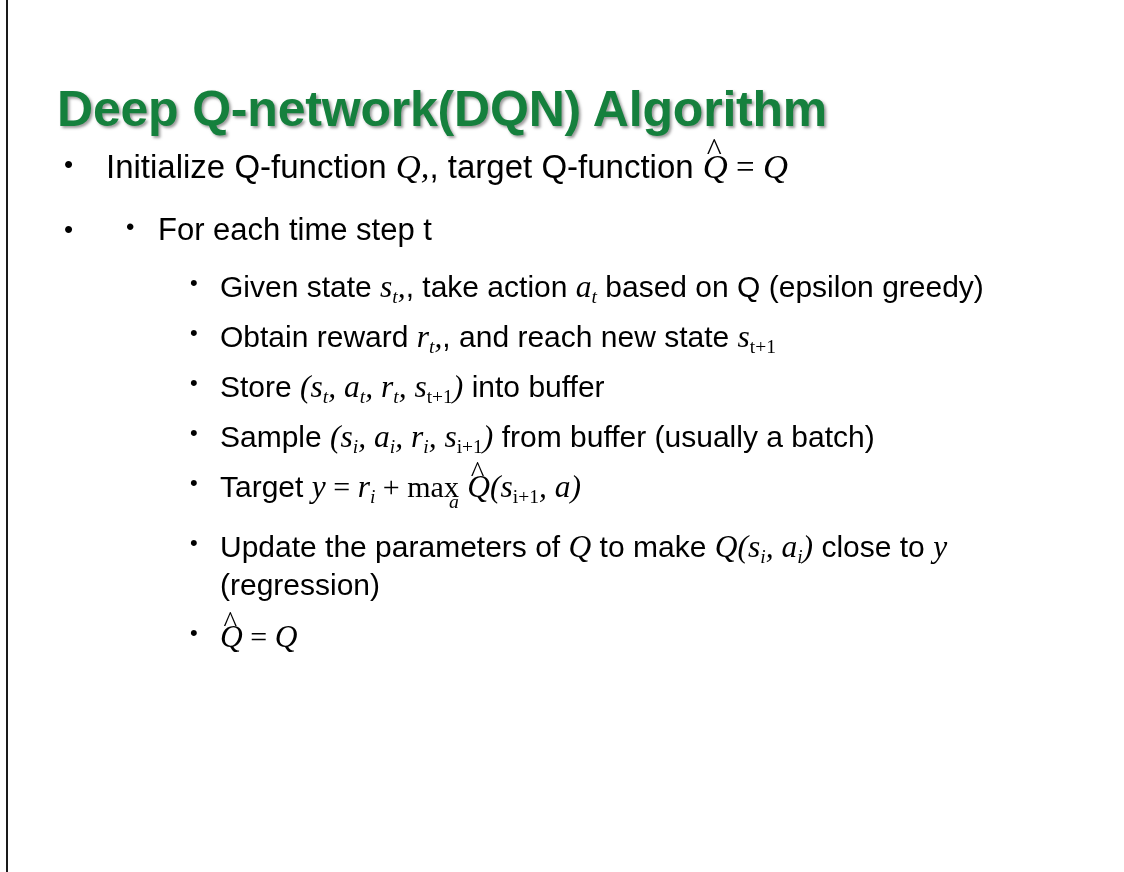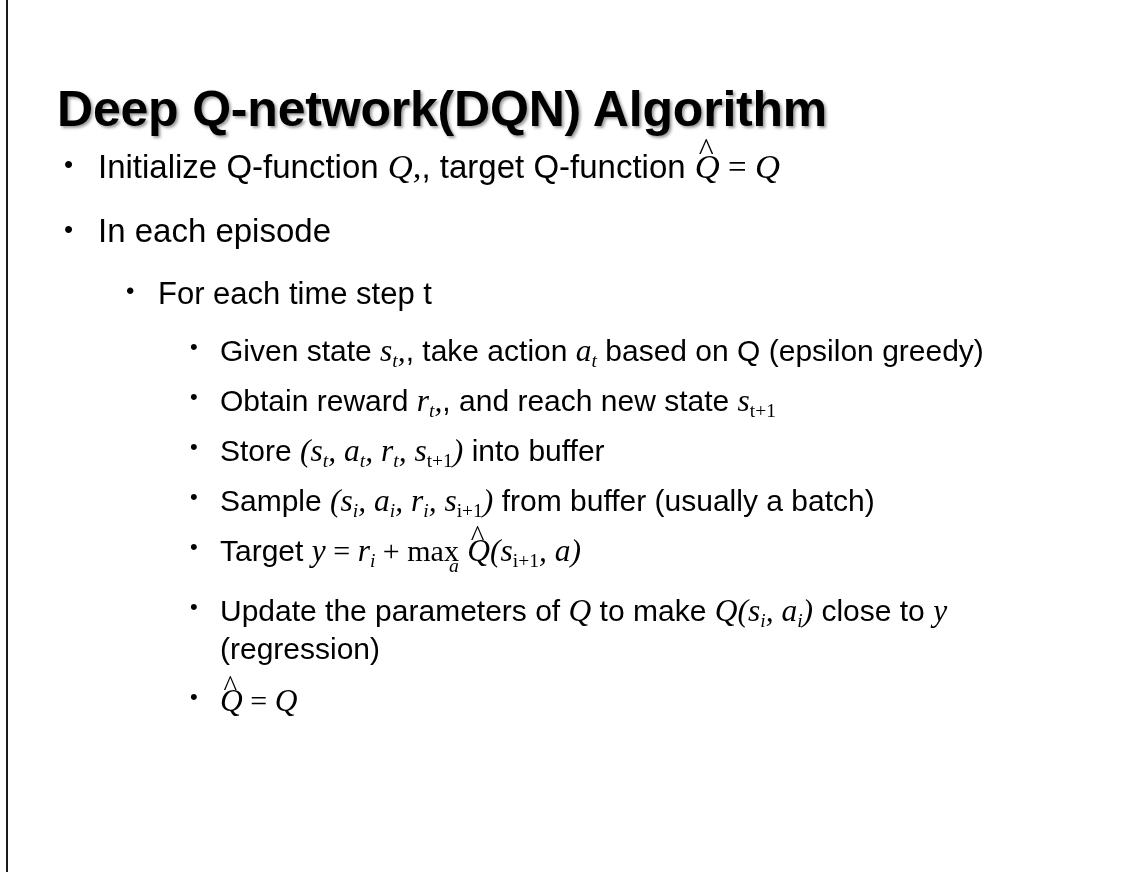--- a/index.html
+++ b/index.html
@@ -32,21 +32,21 @@
 
   .slide-title {
     position: absolute;
     left: 57px;
     top: 48px;
     width: 1000px;
     font-size: 50px;
     line-height: 1.08;
     font-weight: 700;
     letter-spacing: -0.2px;
-    color: #000000;
+    color: #15803d;
     text-shadow: 2px 2px 3px rgba(120,120,120,0.75);
     white-space: nowrap;
   }
 
   .body-list {
     position: absolute;
     left: 0;
     top: 146px;
     width: 1124px;
   }
@@ -70,21 +70,21 @@
     display: block;
     color: #000000;
   }
 
   
   .lvl1 {
     padding: 0 40px 0 98px;
     margin-bottom: 24px;
   }
   .lvl1 .marker { left: 64px; top: 5px; font-size: 26px; }
-  .lvl1 .btext { font-size: 33px; line-height: 40px; }
+  .lvl1 .btext { font-size: 33px; line-height: 40px; margin-left: 8px; }
 
   
   .lvl2 {
     padding: 0 40px 0 158px;
     margin-bottom: 19px;
   }
   .lvl2 .marker { left: 126px; top: 4px; font-size: 24px; }
   .lvl2 .btext { font-size: 31px; line-height: 38px; }
 
   
@@ -171,21 +171,20 @@
 
   <div class="body-list">
 
     <div class="bullet-row lvl1">
       <span class="marker">•</span>
       <span class="btext"><span>Initialize Q-function </span><span class="mi">Q</span><span class="mi">,</span><span>, target Q-function </span><span class="qhat"><span class="hat">^</span><span>Q</span></span><span class="mop"> = </span><span class="mi">Q</span></span>
     </div>
 
     <div class="bullet-row lvl1">
       <span class="marker">•</span>
-      <span class="btext">In each episode</span>
     </div>
 
     <div class="bullet-row lvl2">
       <span class="marker">•</span>
       <span class="btext">For each time step t</span>
     </div>
 
     <div class="bullet-row lvl3">
       <span class="marker">•</span>
       <span class="btext"><span>Given state </span><span class="mi"><span>s</span><sub class="msub">t</sub></span><span class="mi">,</span><span>, take action </span><span class="mi"><span>a</span><sub class="msub">t</sub></span><span> based on Q (epsilon greedy)</span></span>

